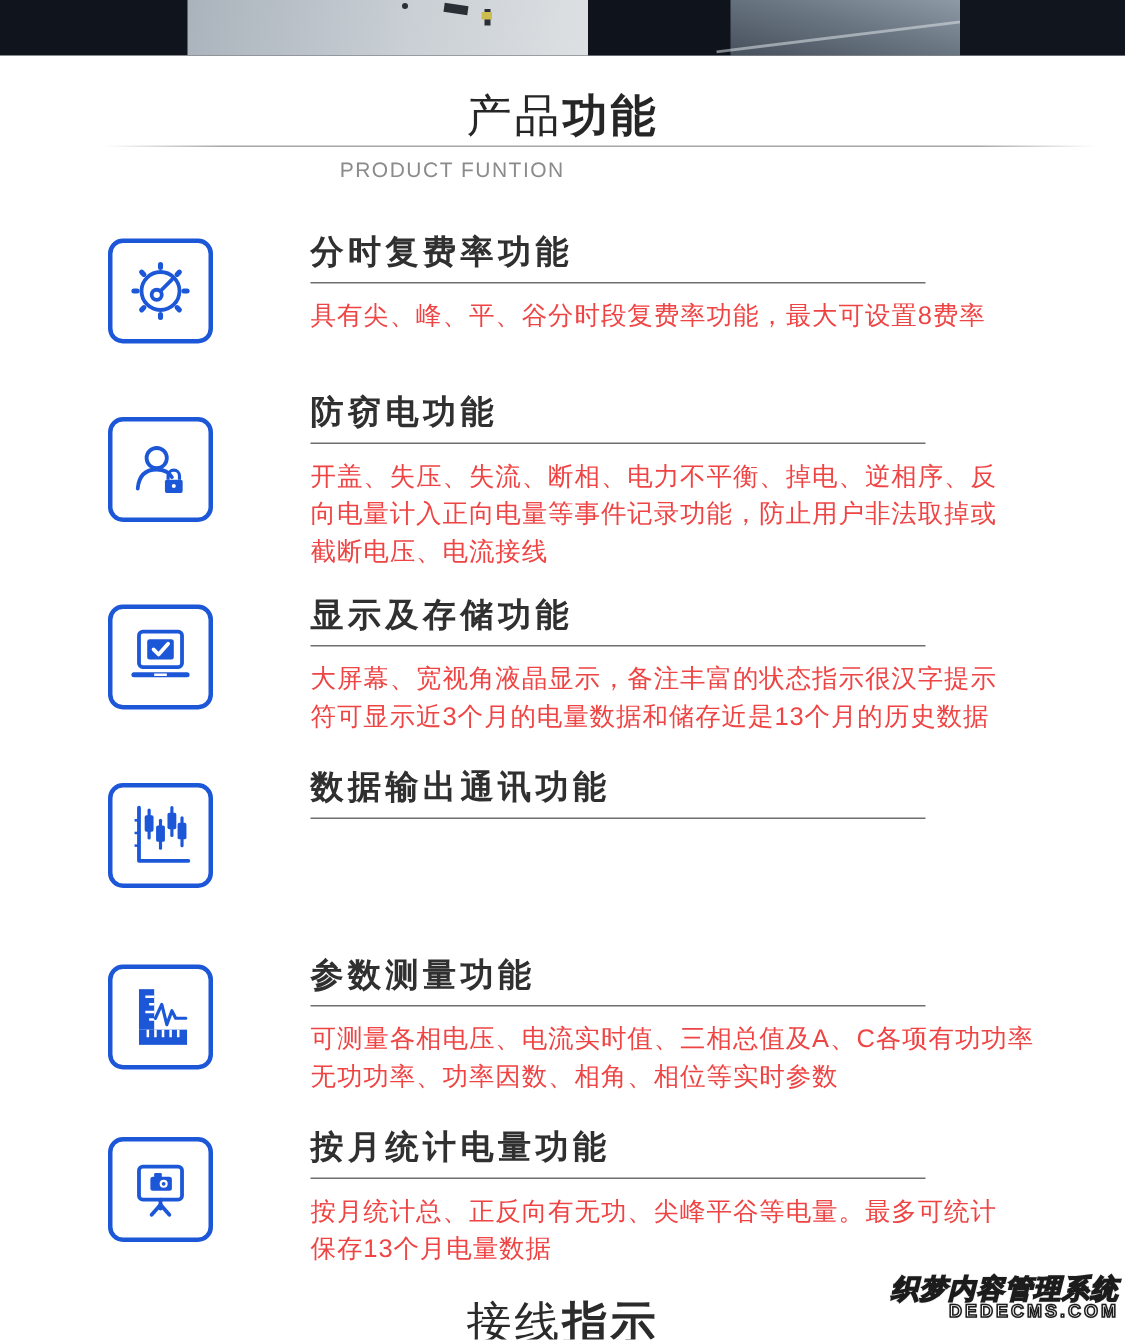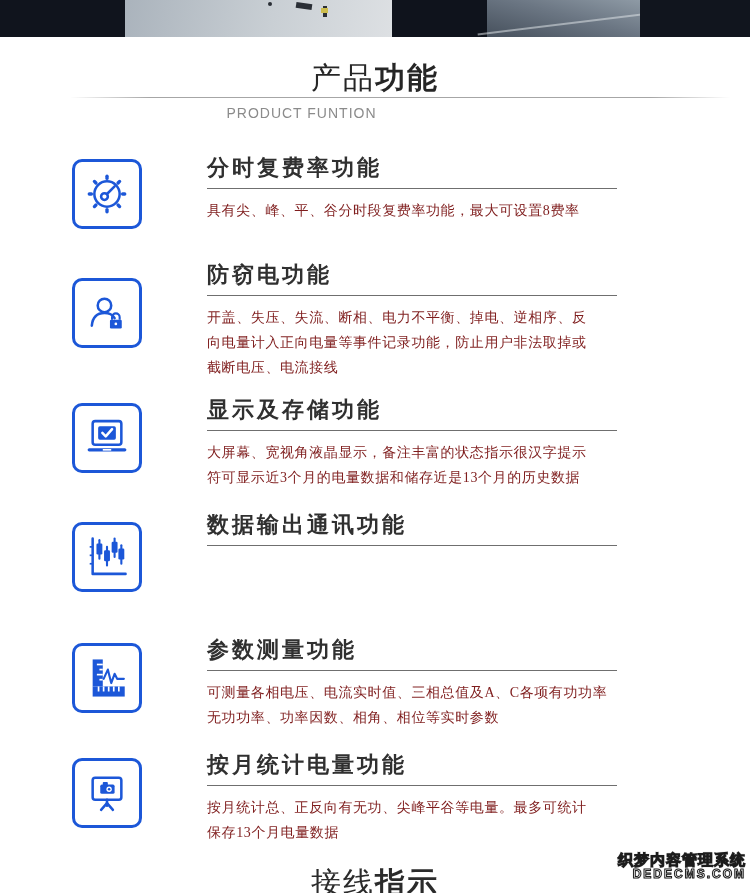--- a/index.html
+++ b/index.html
@@ -27,25 +27,25 @@
   .page-title .light { font-weight:400; }
   .page-title .bold { font-weight:700; }
   .title-divider { position:absolute; top:97px; left:70px; width:660px; height:1px;
     background:linear-gradient(90deg,rgba(170,170,170,0),#a6a6a6 12%,#a6a6a6 88%,rgba(170,170,170,0)); }
   .page-subtitle { position:absolute; top:105px; left:0; width:603px; text-align:center; font-size:14px; letter-spacing:1px; color:#8b8b8b; font-weight:400; }
   
   .icon-box { position:absolute; left:72px; width:70px; height:70px; border:3px solid #1c57d8; border-radius:10px; background:#fff; display:flex; align-items:center; justify-content:center; }
   .feature-content { position:absolute; left:207px; width:484px; }
   .feature-content h3 { font-size:22px; line-height:26px; font-weight:700; letter-spacing:3px; color:#303030; }
   .h-divider { margin-top:7px; width:410px; height:1px; background:#6f6f6f; }
-  .feature-content p { margin-top:9px; font-size:14px; line-height:25px; letter-spacing:0.6px; color:#7f1d1d; white-space:pre-line;font-family:Liberation Serif, serif; }
+  .feature-content p { margin-top:9px; font-size:17px; line-height:25px; letter-spacing:0.6px; color:#ef4444; white-space:pre-line; }
   
   .watermark { position:absolute; top:852px; right:4px; text-align:right; font-weight:700; color:#ffffff;
     -webkit-text-stroke:1px #1c1c1c; text-shadow:0 0 1px #1c1c1c; }
-  .watermark .wm1 { font-size:15px; line-height:15px; letter-spacing:1px; }
+  .watermark .wm1 { font-size:18px; line-height:15px; letter-spacing:1px;font-style:italic; }
   .watermark .wm2 { font-size:12px; line-height:14px; letter-spacing:2px;padding-left:33px; }
   
   .footer-title { position:absolute; top:866px; left:0; width:750px; text-align:center; font-size:30px; letter-spacing:2px; color:#2b2b2b; line-height:34px; }
   .footer-title .light { font-weight:400; }
   .footer-title .bold { font-weight:700; }
   svg { display:block; }
 </style>
 </head>
 <body>
 

